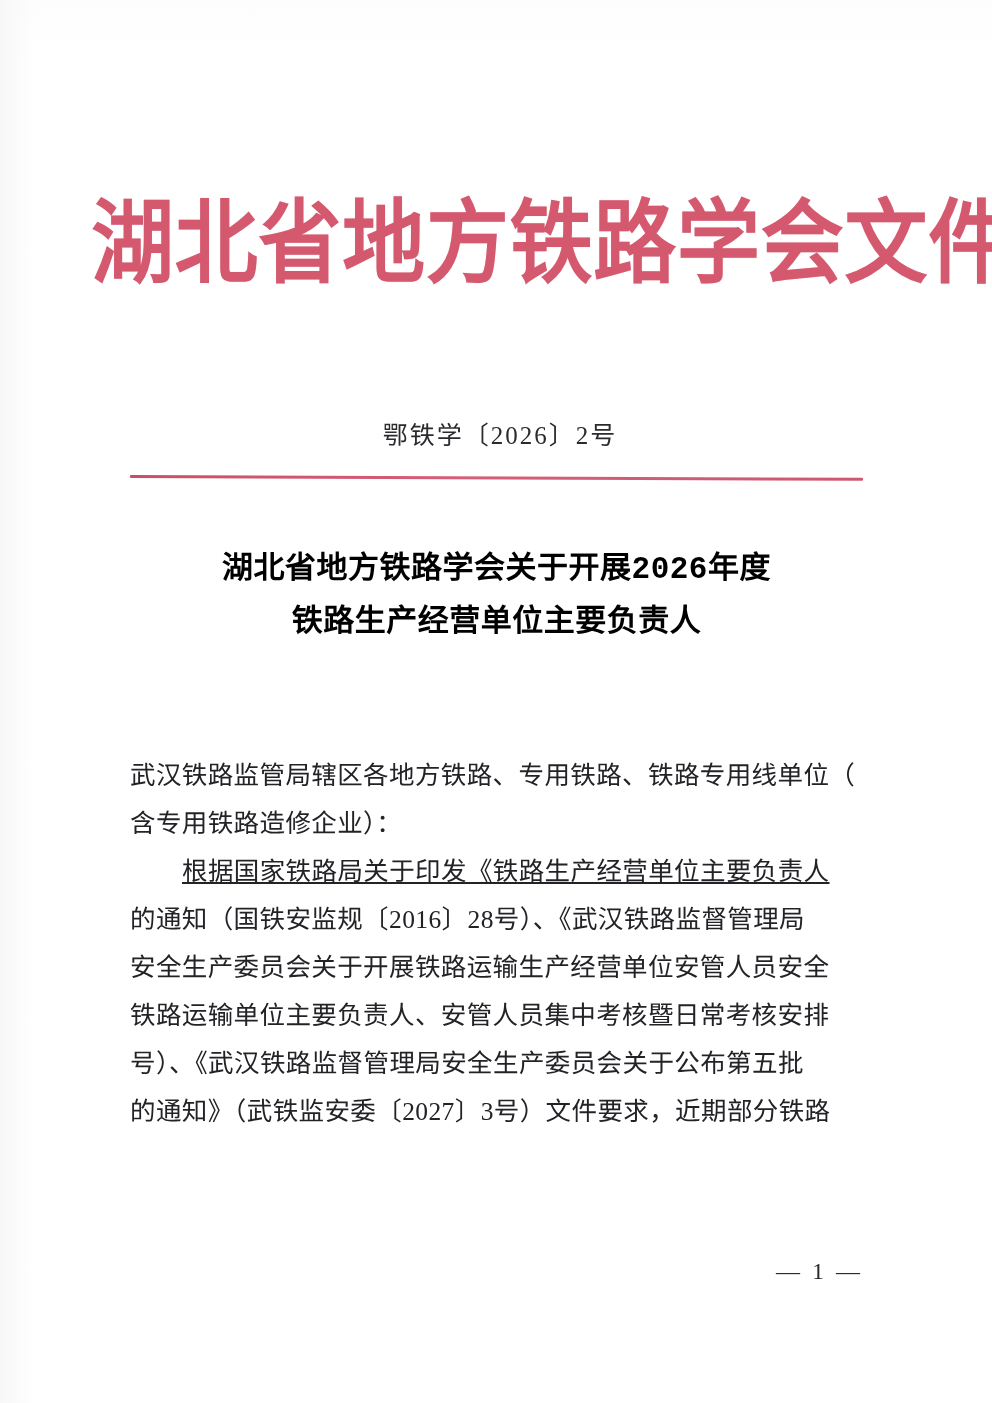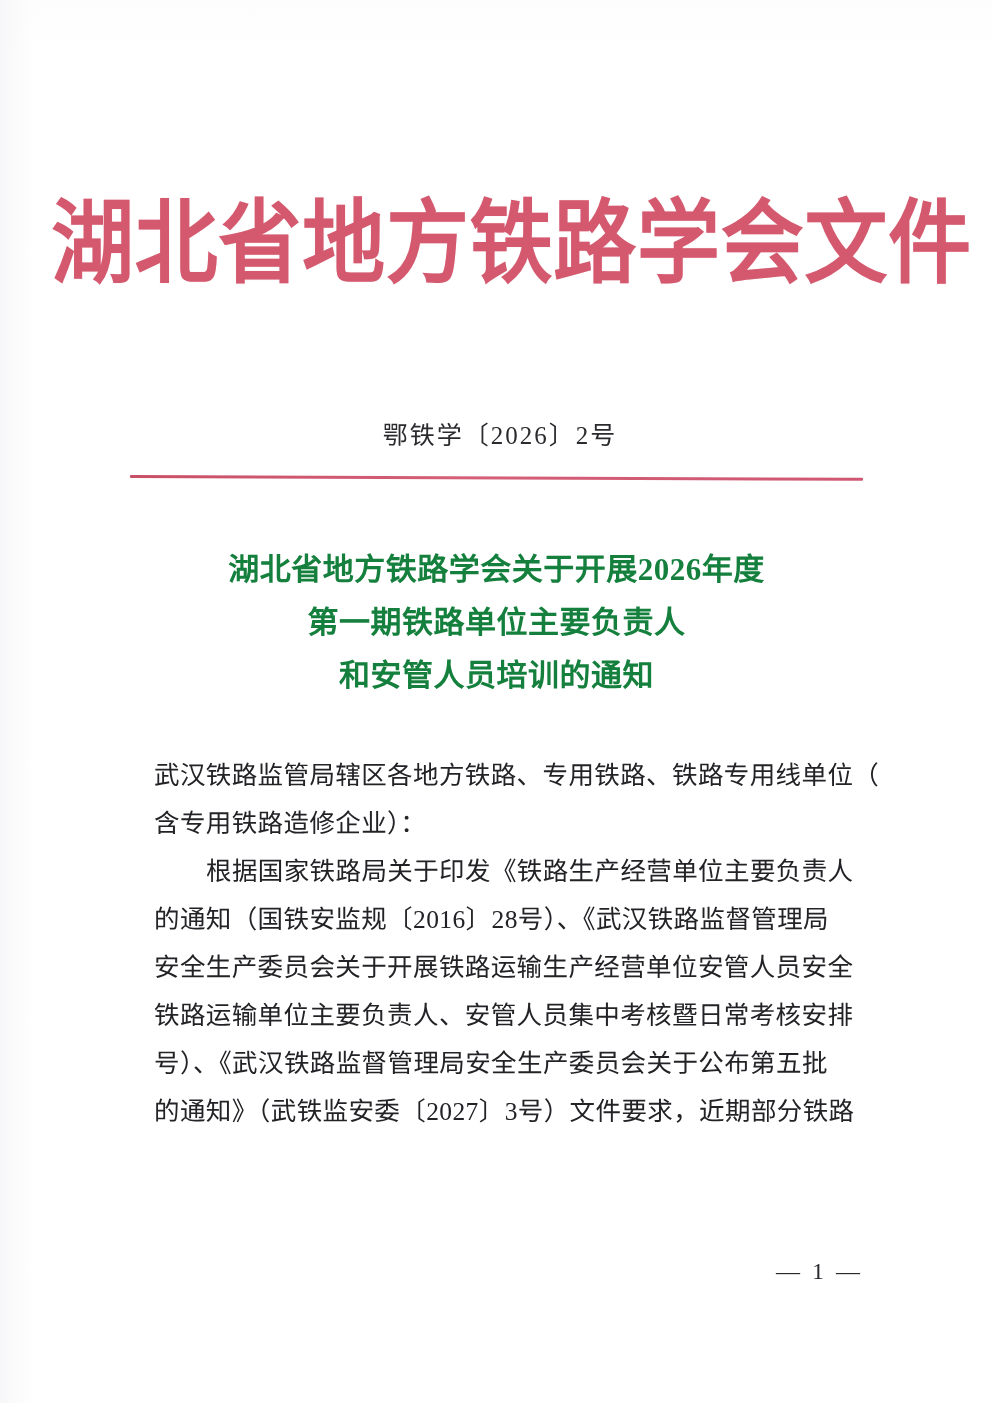--- a/index.html
+++ b/index.html
@@ -42,20 +42,21 @@
   }
 
   
   .masthead {
     position: absolute;
     left: 0;
     right: 0;
     top: 196px;
     text-align: left;
     white-space: nowrap;
+    padding-left: 40px;
   }
 
   .masthead-title {
     display: inline-block;
     color: #d4596e;
     font-family: "Liberation Serif", "DejaVu Serif", serif;
     font-weight: 700;
     font-size: 92px;
     line-height: 1.05;
     letter-spacing: 1px;
@@ -92,55 +93,55 @@
     border-radius: 1px;
   }
 
   
   .doc-title {
     position: absolute;
     left: 130px;
     width: 733px;
     top: 543px;
     text-align: center;
-    color: #15803d;
-    font-family: Liberation Serif, serif;
+    color: #000000;
+    font-family: Liberation Mono, monospace;
     font-weight: 700;
     font-size: 31px;
     line-height: 53px;
     letter-spacing: 0.5px;
   }
 
   .doc-title .title-line {
     display: block;
     white-space: nowrap;
   }
 
   
   .body-block {
     position: absolute;
     left: 130px;
     width: 740px;
     top: 752px;
-    margin-left: 24px;
   }
 
   .body-line {
     display: block;
     height: 48px;
     line-height: 48px;
     color: #232327;
     font-family: "Liberation Serif", "DejaVu Serif", serif;
     font-size: 25.5px;
     letter-spacing: 0.4px;
     white-space: nowrap;
   }
 
   .body-line.indent {
     text-indent: 52px;
+    text-decoration: underline;
   }
 
   
   .page-footer {
     position: absolute;
     left: 130px;
     width: 733px;
     top: 1258px;
     text-align: right;
     color: #2b2b2f;
@@ -159,22 +160,21 @@
     <div class="masthead">
       <span class="masthead-title">湖北省地方铁路学会文件</span>
     </div>
 
     <div class="doc-number">鄂铁学〔2026〕2号</div>
 
     <div class="red-rule"></div>
 
     <div class="doc-title">
       <span class="title-line">湖北省地方铁路学会关于开展2026年度</span>
-      <span class="title-line">第一期铁路单位主要负责人</span>
-      <span class="title-line">和安管人员培训的通知</span>
+      <span class="title-line">铁路生产经营单位主要负责人</span>
     </div>
 
     <div class="body-block">
       <span class="body-line">武汉铁路监管局辖区各地方铁路、专用铁路、铁路专用线单位（</span>
       <span class="body-line">含专用铁路造修企业）：</span>
       <span class="body-line indent">根据国家铁路局关于印发《铁路生产经营单位主要负责人</span>
       <span class="body-line">的通知（国铁安监规〔2016〕28号）、《武汉铁路监督管理局</span>
       <span class="body-line">安全生产委员会关于开展铁路运输生产经营单位安管人员安全</span>
       <span class="body-line">铁路运输单位主要负责人、安管人员集中考核暨日常考核安排</span>
       <span class="body-line">号）、《武汉铁路监督管理局安全生产委员会关于公布第五批</span>

